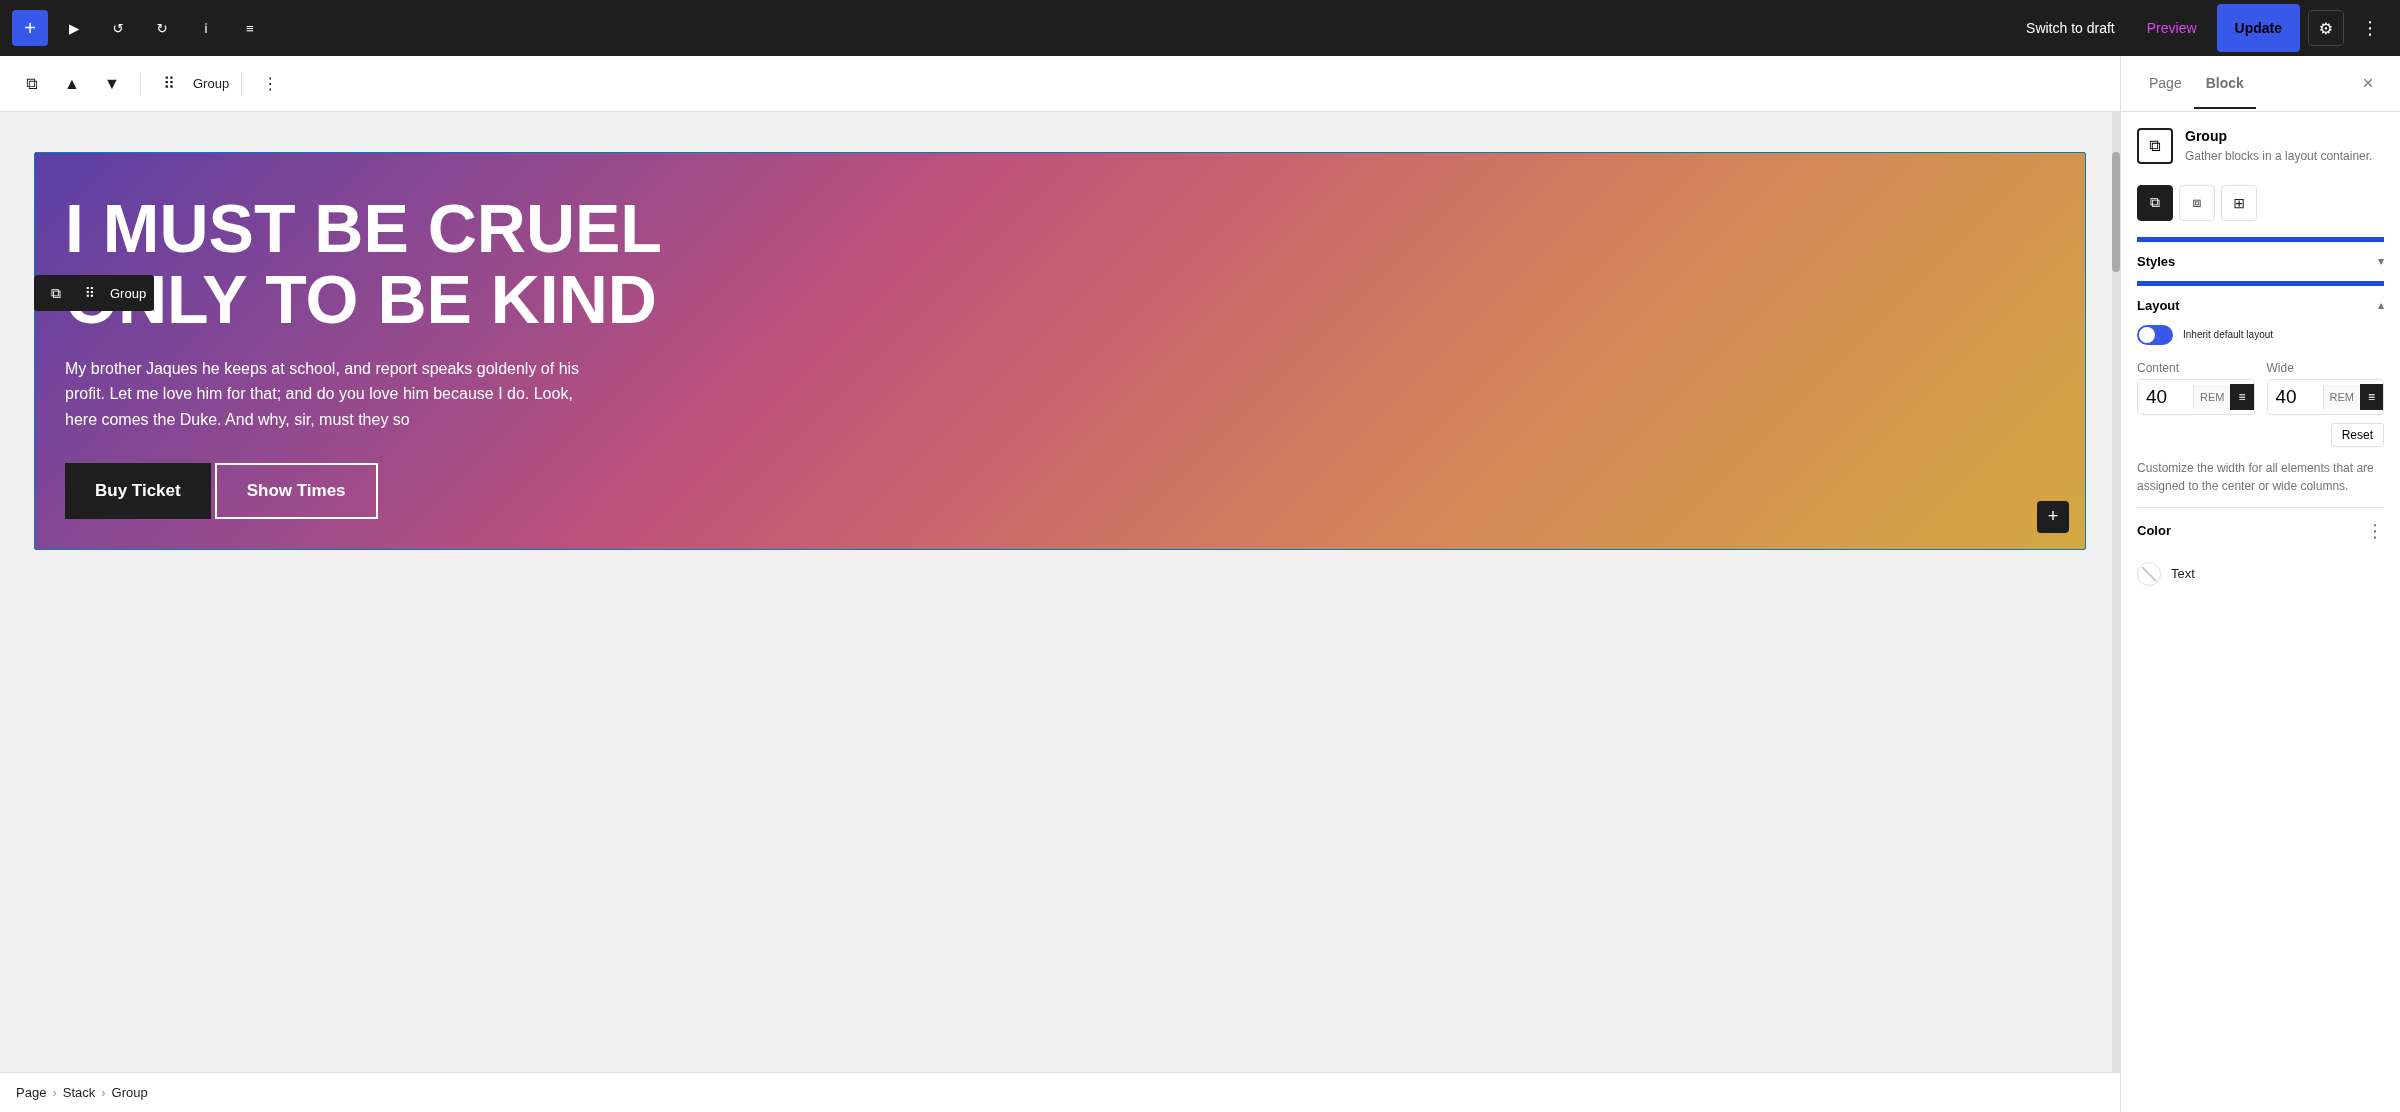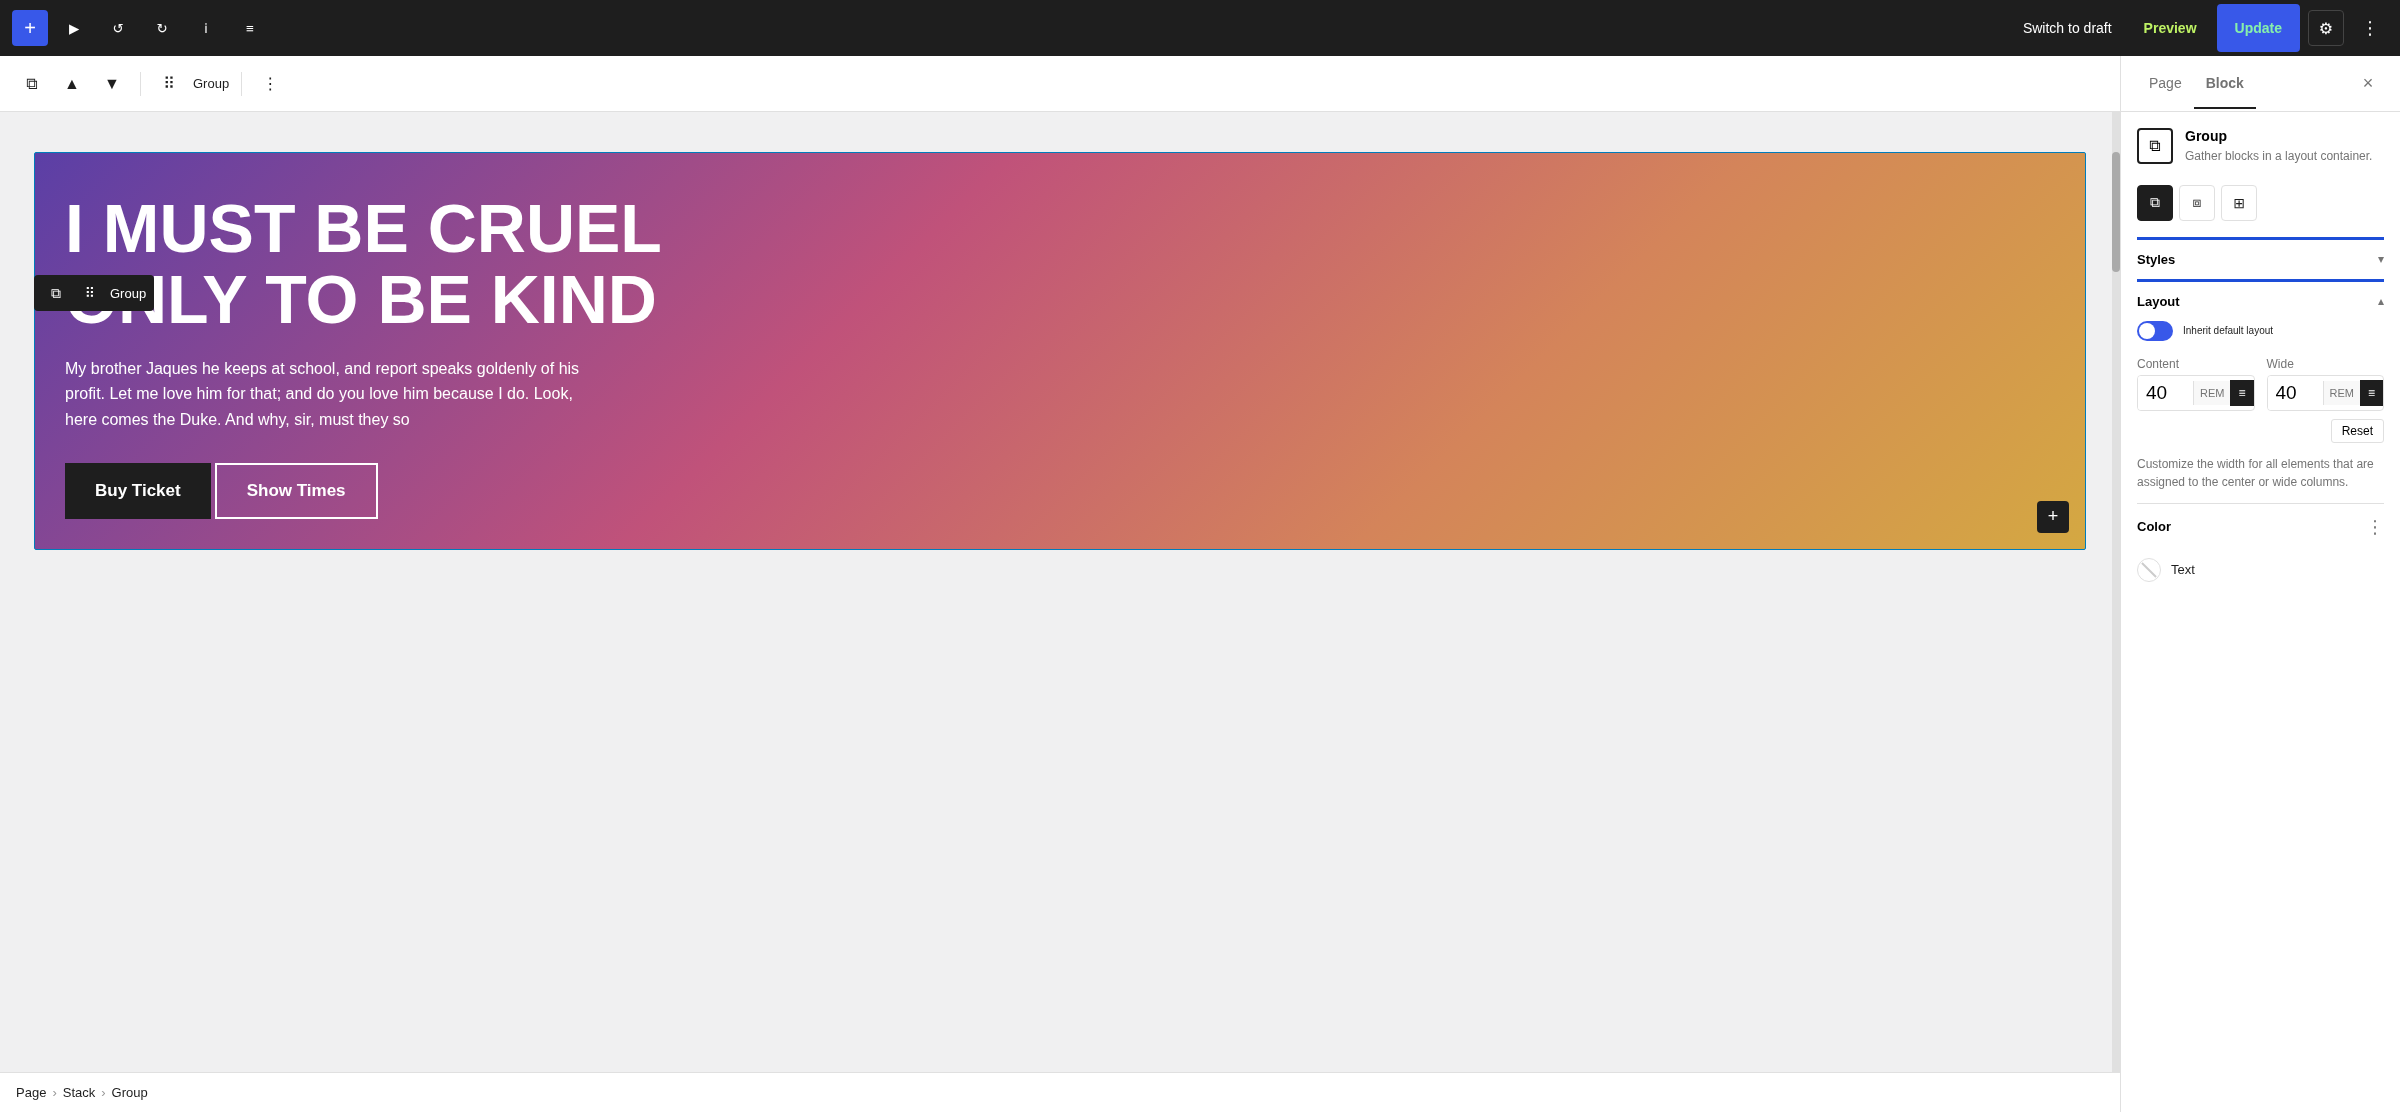--- a/index.html
+++ b/index.html
@@ -23,24 +23,24 @@
     }
     .toolbar-btn.add-btn {
       background: #3858e9; color: #fff; font-size: 20px;
     }
     .toolbar-spacer { flex: 1; }
     .toolbar-right { display: flex; align-items: center; gap: 8px; }
     .switch-draft-btn {
       background: transparent; border: none; color: #fff; cursor: pointer; font-size: 14px; padding: 8px 12px;
     }
     .preview-btn {
-      background: transparent; border: none; color: #bef264; cursor: pointer; font-size: 14px; padding: 8px 12px; font-weight: bold;
+      background: transparent; border: none; color: #d946ef; cursor: pointer; font-size: 14px; padding: 8px 12px;
     }
     .update-btn {
-      background: #3858e9; color: #86efac; border: none; border-radius: 4px; padding: 16px 18px; font-size: 14px; font-weight: 600; cursor: pointer;
+      background: #3858e9; color: #000000; border: none; border-radius: 4px; padding: 16px 18px; font-size: 14px; font-weight: 600; cursor: pointer;
     }
     .settings-btn {
       background: #1e1e1e; border: 1px solid #444; color: #fff; width: 36px; height: 36px; border-radius: 4px; display: flex; align-items: center; justify-content: center; cursor: pointer; font-size: 16px;
     }
     .more-btn {
       background: transparent; border: none; color: #fff; width: 36px; height: 36px; display: flex; align-items: center; justify-content: center; cursor: pointer; font-size: 18px;
     }
 
     
     .main-area {
@@ -279,21 +279,21 @@
     }
     .layout-opt-btn.active {
       background: #1e1e1e; color: #fff; border-color: #1e1e1e;
     }
 
     
     .section-header {
       display: flex;
       align-items: center;
       padding: 12px 0;
-      border-top: 3px solid #1d4ed8;
+      border-top: 5px solid #1d4ed8;
       cursor: pointer;
     }
     .section-header h4 { font-size: 13px; font-weight: 600; flex: 1; }
     .section-chevron { font-size: 12px; color: #757575; }
 
     
     .toggle-row {
       display: flex;
       align-items: center;
       gap: 10px;

